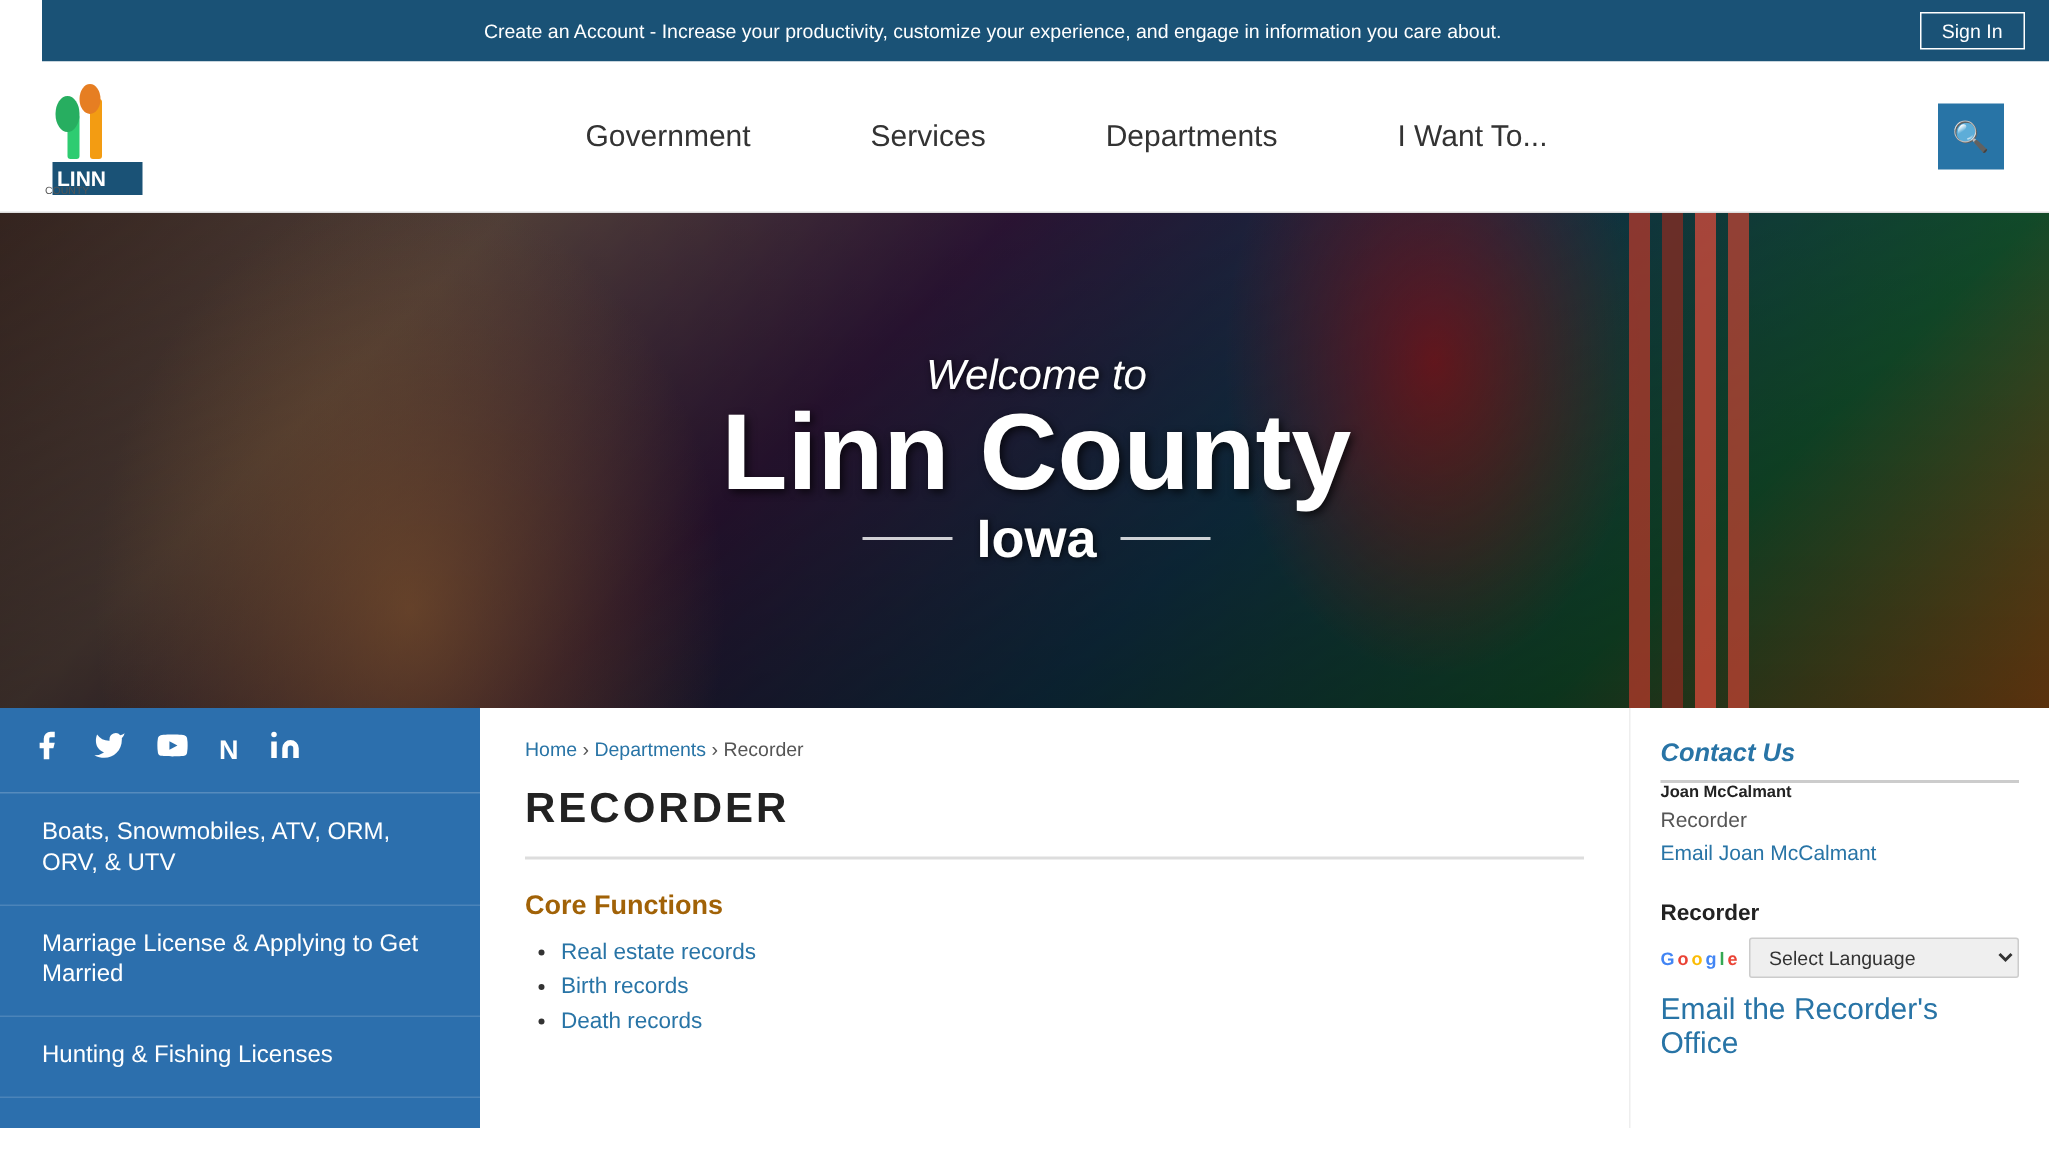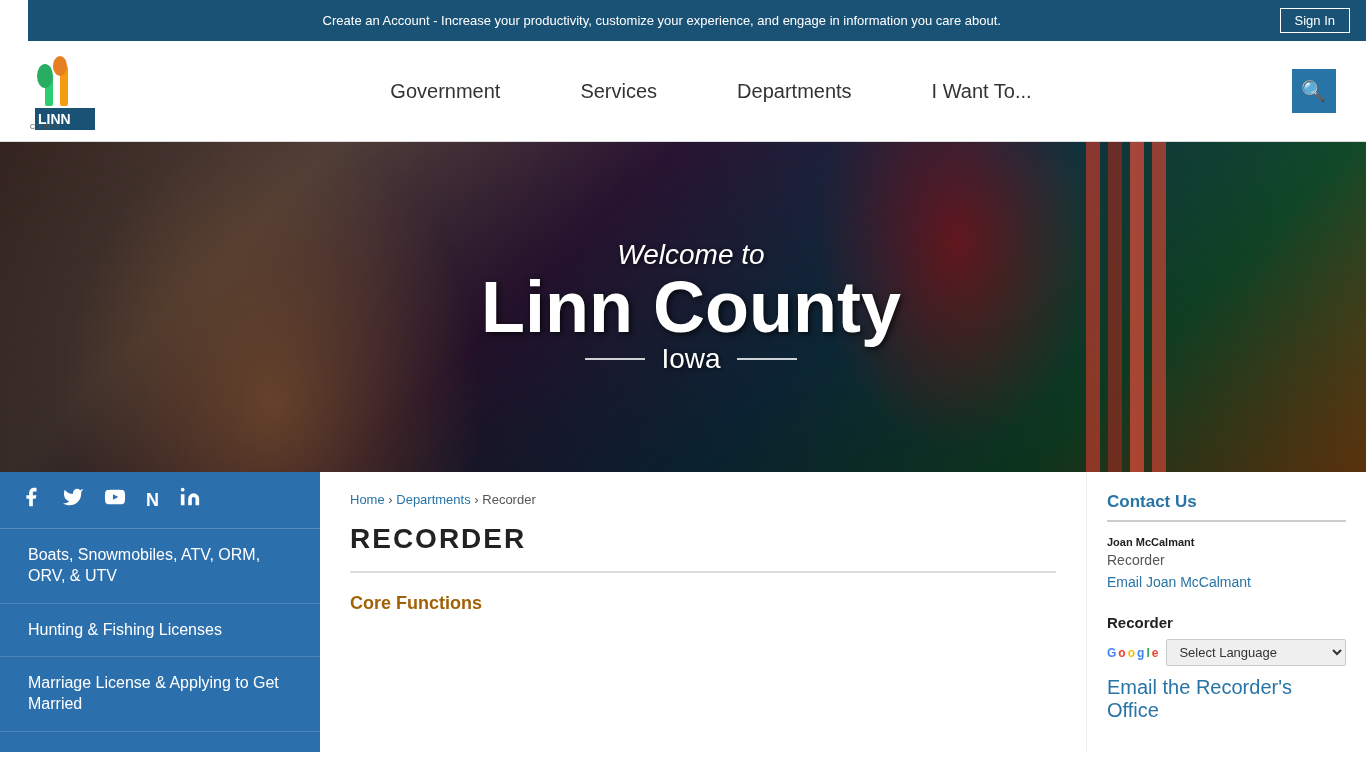--- a/index.html
+++ b/index.html
@@ -102,22 +102,22 @@
       text-shadow: 1px 1px 4px rgba(0,0,0,0.7);
       font-style: italic;
     }
     .hero-title {
       font-size: 72px;
       font-weight: 900;
       text-shadow: 2px 2px 6px rgba(0,0,0,0.7);
       line-height: 1;
     }
     .hero-subtitle {
-      font-size: 28px;
-      font-weight: normal;
+      font-size: 36px;
+      font-weight: bold;
       text-shadow: 1px 1px 4px rgba(0,0,0,0.7);
       display: flex;
       align-items: center;
       justify-content: center;
       gap: 16px;
     }
     .hero-subtitle::before,
     .hero-subtitle::after {
       content: '';
       display: inline-block;
@@ -218,21 +218,21 @@
       padding: 20px 20px;
       border-left: 1px solid #eee;
       background: #fff;
     }
     .contact-us-title {
       font-size: 17px;
       color: #2874a6;
       font-weight: bold;
       border-bottom: 2px solid #ccc;
       padding-bottom: 8px;
-      margin-bottom: 14px;
+      font-style: italic;
     }
     .contact-name {
       font-size: 11px;
       font-weight: bold;
       color: #222;
       margin-bottom: 4px;
     }
     .contact-role {
       font-size: 14px;
       color: #555;
@@ -386,40 +386,51 @@
             <path d="M16 8a6 6 0 016 6v7h-4v-7a2 2 0 00-2-2 2 2 0 00-2 2v7h-4v-7a6 6 0 016-6zM2 9h4v12H2z"></path>
             <circle cx="4" cy="4" r="2" fill="#fff"></circle>
           </svg>
       </a>
     </div>
 
     <a class="sidebar-nav-item">
       <span>Boats, Snowmobiles, ATV, ORM, ORV, &amp; UTV</span>
     </a>
     <a class="sidebar-nav-item">
-      <span>Hunting &amp; Fishing Licenses</span>
+      <span>Marriage License &amp; Applying to Get Married</span>
     </a>
     <a class="sidebar-nav-item">
-      <span>Marriage License &amp; Applying to Get Married</span>
+      <span>Hunting &amp; Fishing Licenses</span>
     </a>
   </aside>
 
   <main class="content-area">
 
     <div class="breadcrumb">
       <a href="#">Home</a>
       <span> › </span>
       <a href="#">Departments</a>
       <span> › </span>
       <span>Recorder</span>
     </div>
 
     <h1 class="page-title">RECORDER</h1>
 
     <h2 class="core-functions-title">Core Functions</h2>
+    <ul class="core-functions-list">
+      <li>
+        <a href="#">Real estate records</a>
+      </li>
+      <li>
+        <a href="#">Birth records</a>
+      </li>
+      <li>
+        <a href="#">Death records</a>
+      </li>
+    </ul>
   </main>
 
   <aside class="right-sidebar">
     <div class="contact-us-title">Contact Us</div>
 
     <div class="contact-name">Joan McCalmant</div>
     <div class="contact-role">Recorder</div>
     <a href="#" class="contact-link">Email Joan McCalmant</a>
 
     <div class="recorder-section">

